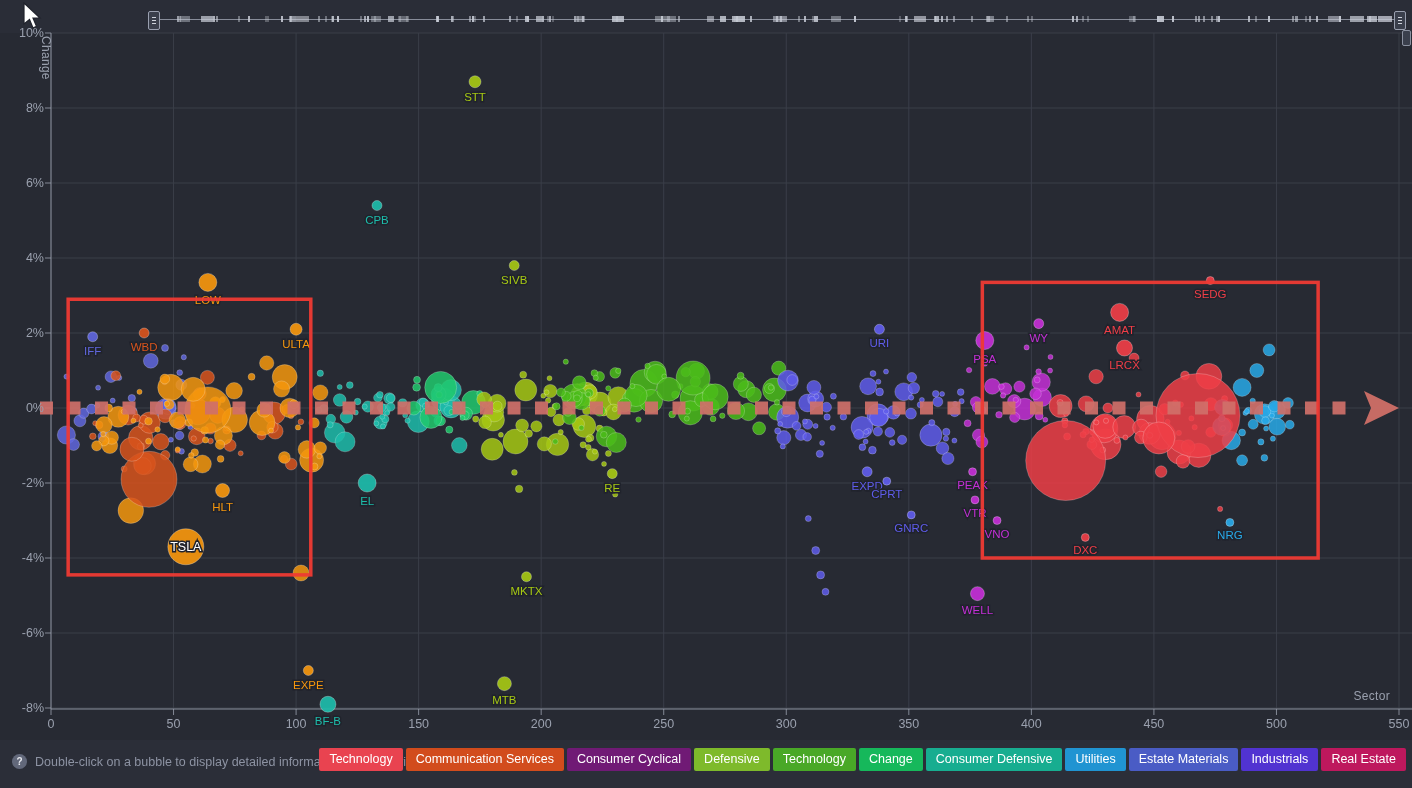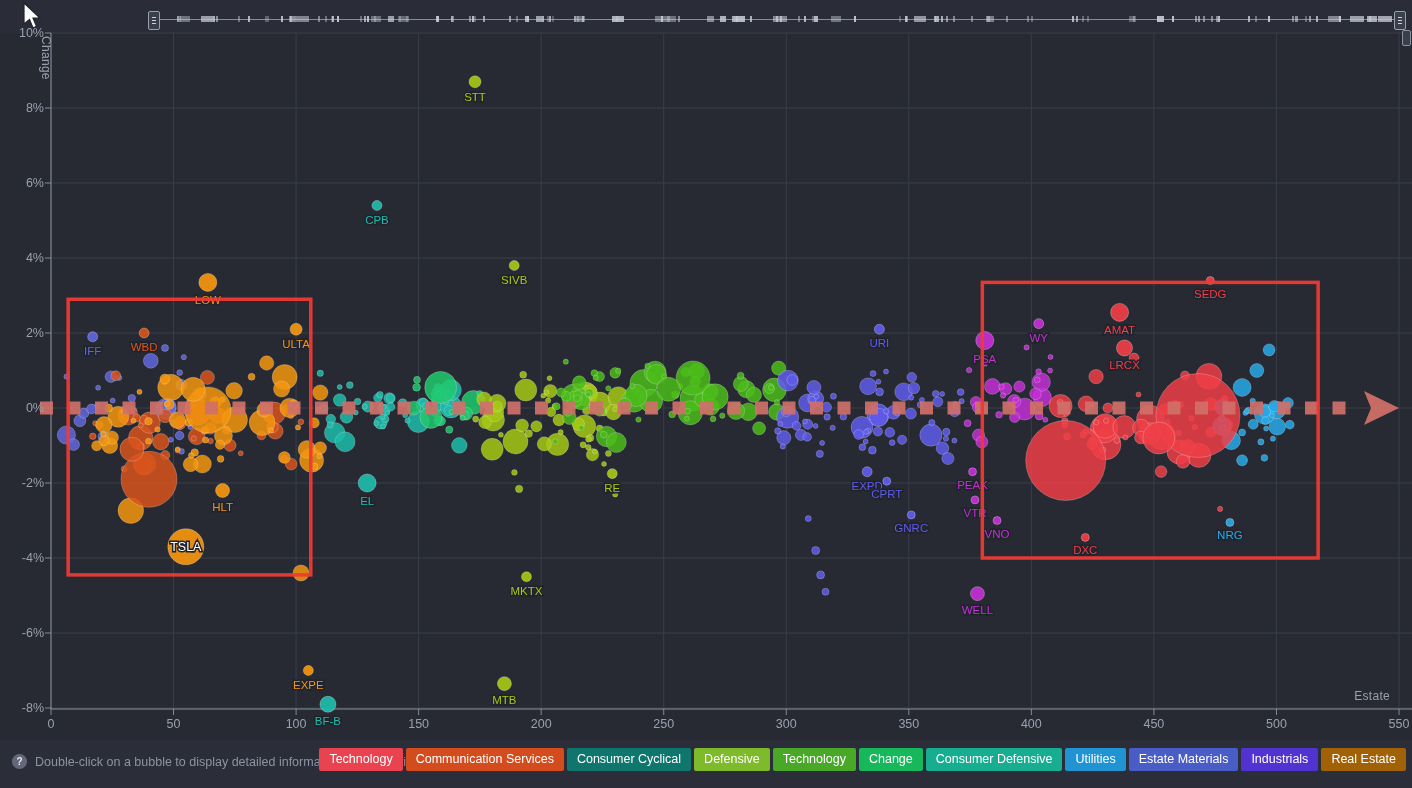--- a/index.html
+++ b/index.html
@@ -670,21 +670,21 @@
           <text x="44" y="262" text-anchor="end" font-size="12.5" fill="#9aa0ae">4%</text>
           <text x="44" y="337" text-anchor="end" font-size="12.5" fill="#9aa0ae">2%</text>
           <text x="44" y="412" text-anchor="end" font-size="12.5" fill="#9aa0ae">0%</text>
           <text x="44" y="487" text-anchor="end" font-size="12.5" fill="#9aa0ae">-2%</text>
           <text x="44" y="562" text-anchor="end" font-size="12.5" fill="#9aa0ae">-4%</text>
           <text x="44" y="637" text-anchor="end" font-size="12.5" fill="#9aa0ae">-6%</text>
           <text x="44" y="712" text-anchor="end" font-size="12.5" fill="#9aa0ae">-8%</text>
         </g>
       </svg>
     <div id="y-title" class="axis-title">Change</div>
-    <div id="x-title" class="axis-title">Estate</div>
+    <div id="x-title" class="axis-title">Sector</div>
   </div>
 
   <div id="slider">
     <div id="slider-track"></div>
     <div id="slider-marks">
         <i class="slider-mark" style="left: 388.275px; top: 16px; width: 5.8358px; height: 6px; opacity: 0.72;"></i>
         <i class="slider-mark" style="left: 898.999px; top: 16px; width: 2px; height: 6px; opacity: 0.31;"></i>
         <i class="slider-mark" style="left: 1338.98px; top: 16px; width: 2px; height: 6px; opacity: 0.93;"></i>
         <i class="slider-mark" style="left: 1030.52px; top: 16px; width: 2px; height: 6px; opacity: 0.37;"></i>
         <i class="slider-mark" style="left: 405.865px; top: 16px; width: 2px; height: 6px; opacity: 0.33;"></i>
@@ -819,28 +819,28 @@
   <div id="vscroll-handle"></div>
 
   <div id="footer">
     <div id="help">
       <span id="help-icon">?</span>
       <span>Double-click on a bubble to display detailed information in a new window.</span>
     </div>
     <div id="legend">
         <span class="legend-btn" style="background: rgb(233, 67, 80);">Technology</span>
         <span class="legend-btn" style="background: rgb(210, 76, 29);">Communication Services</span>
-        <span class="legend-btn" style="background: #0f766e;">Consumer Cyclical</span>
+        <span class="legend-btn" style="background: #701a75;">Consumer Cyclical</span>
         <span class="legend-btn" style="background: rgb(126, 186, 43);">Defensive</span>
         <span class="legend-btn" style="background: rgb(73, 168, 39);">Technology</span>
         <span class="legend-btn" style="background: rgb(22, 184, 91);">Change</span>
         <span class="legend-btn" style="background: rgb(23, 173, 144); text-align: center;">Consumer Defensive</span>
         <span class="legend-btn" style="background: rgb(32, 148, 210);">Utilities</span>
         <span class="legend-btn" style="background: rgb(74, 92, 197);">Estate Materials</span>
         <span class="legend-btn" style="background: rgb(81, 51, 209);">Industrials</span>
-        <span class="legend-btn" style="background: #a16207;">Real Estate</span>
+        <span class="legend-btn" style="background: #be185d;">Real Estate</span>
       </div>
   </div>
 
   <svg id="cursor" width="22" height="30">
     <path d="M2,1 L2,22 L7.5,17.5 L11,26 L14.5,24.3 L11,16 L18,16 Z" fill="#ffffff" stroke="#20232c" stroke-width="1.2"></path>
   </svg>
 </div>
 
 </body></html>

